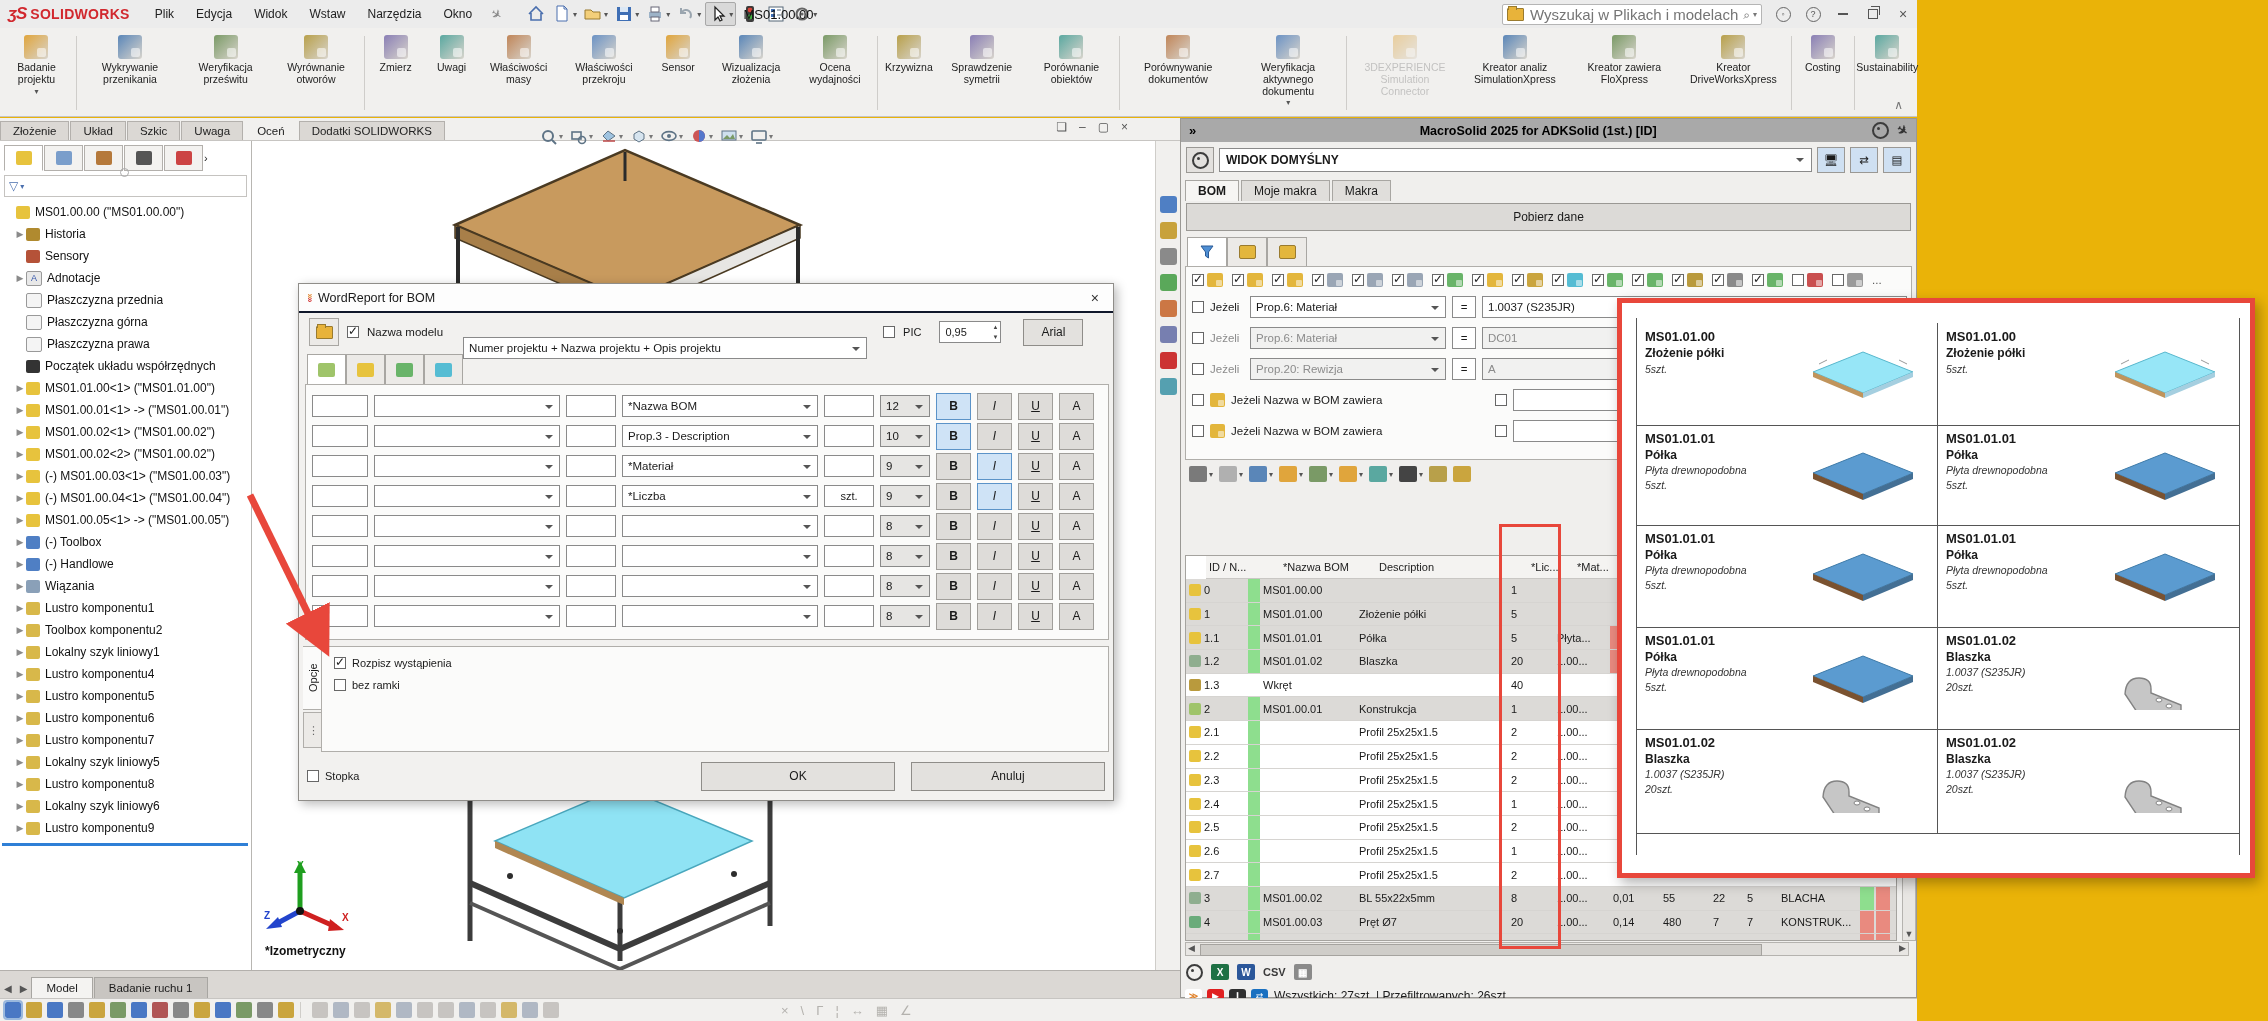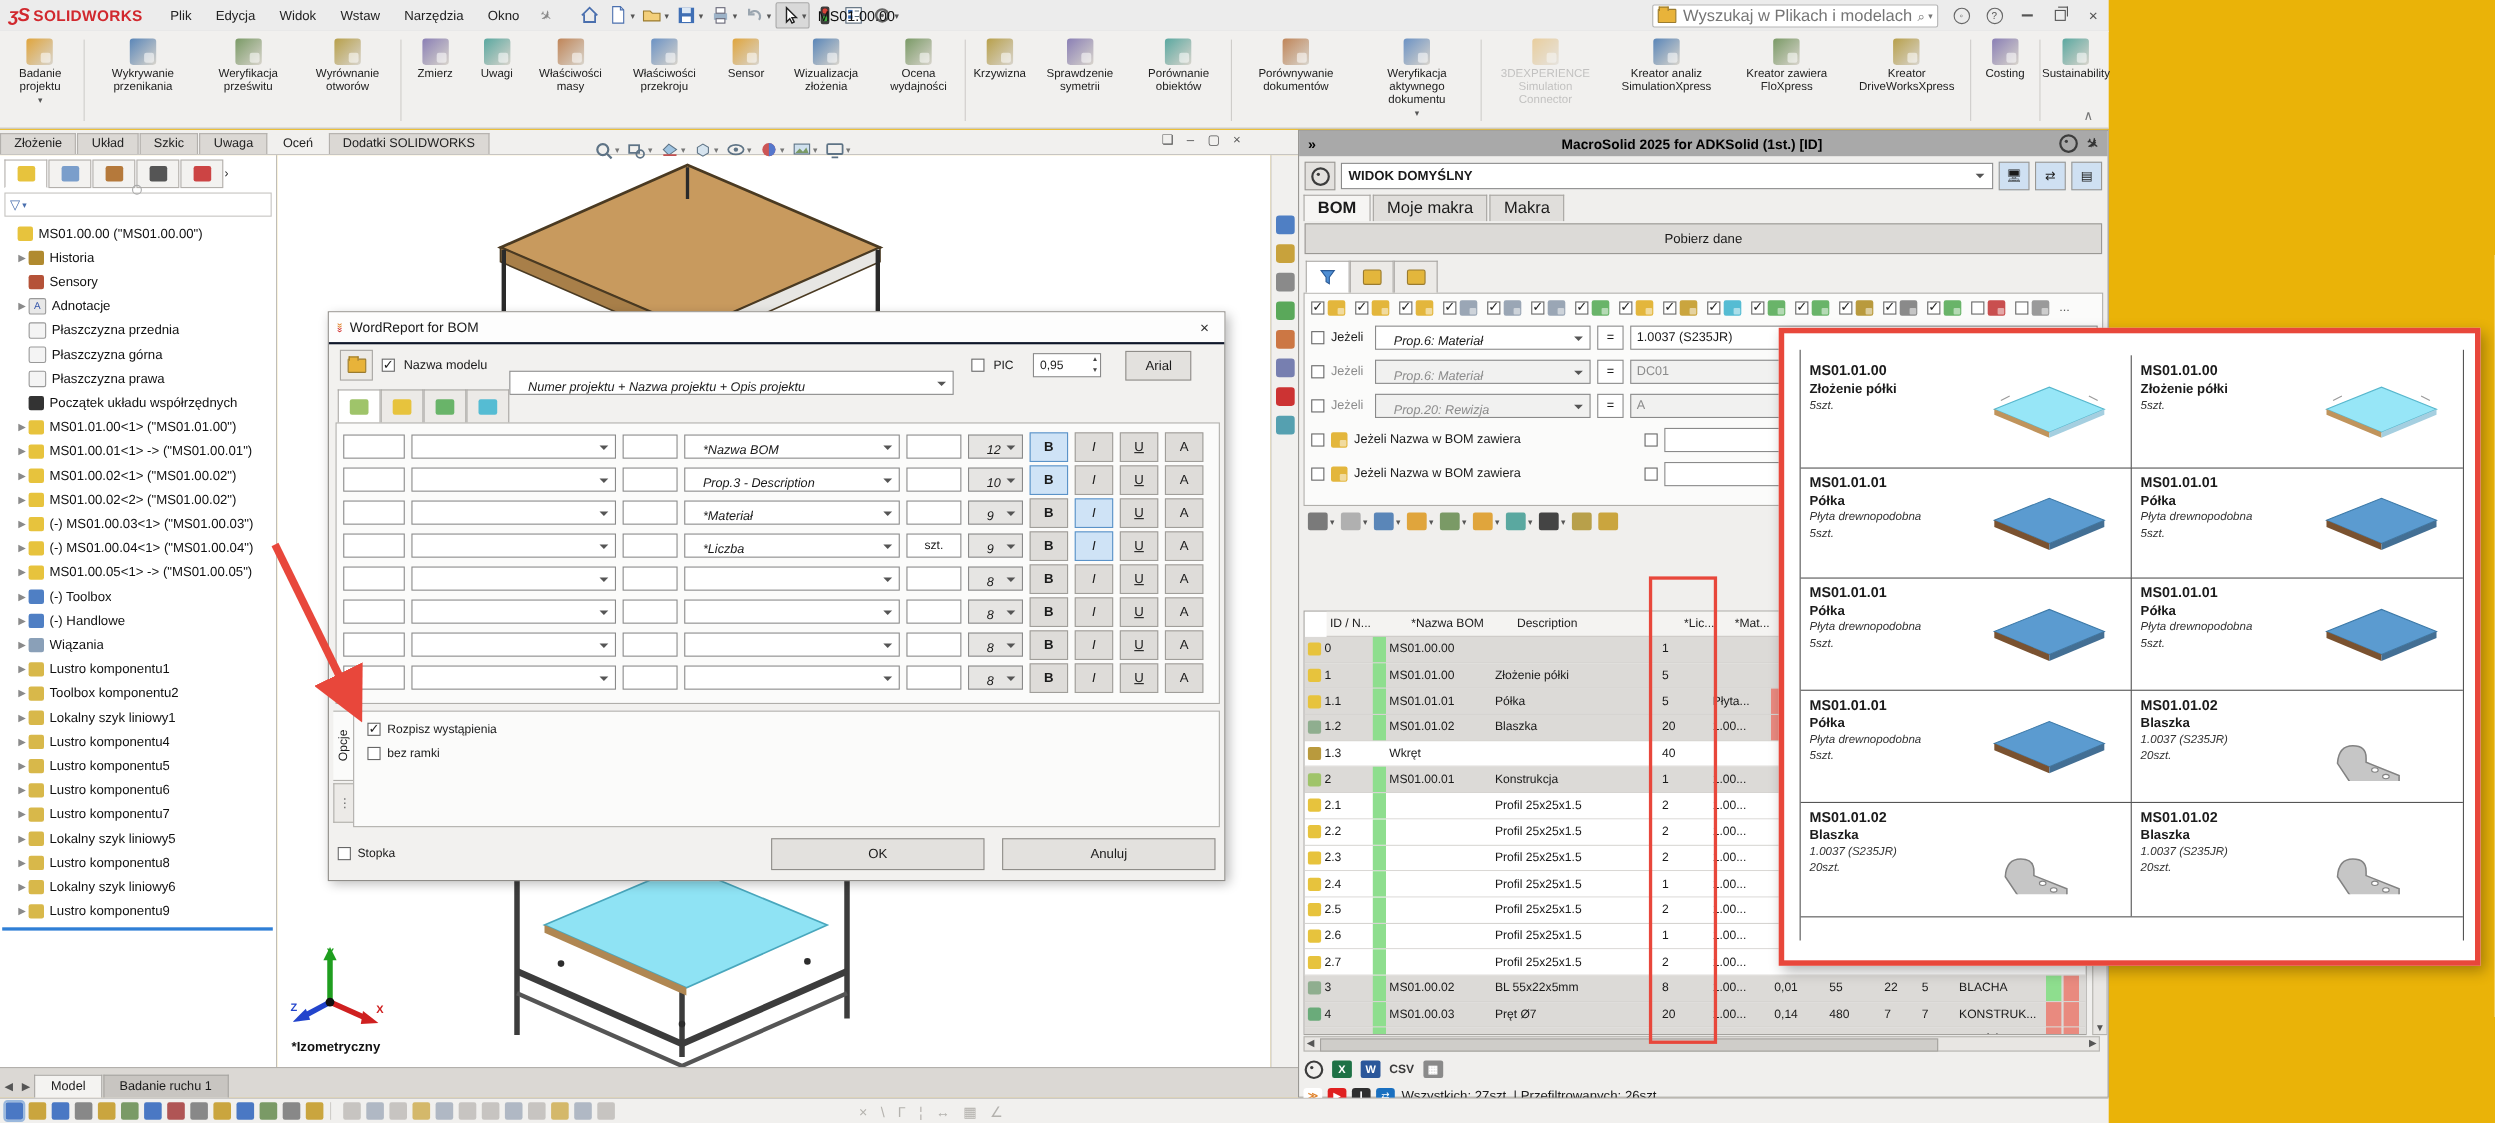--- a/index.html
+++ b/index.html
@@ -71,36 +71,36 @@
   #msheader .chev{padding:0 8px;font-size:13px;font-weight:bold;}
   #msheader .t{flex:1;text-align:center;font-size:12.5px;}
   #msheader .hic{margin-right:8px;display:flex;gap:8px;align-items:center;}
   .gearic{width:13px;height:13px;border:2px solid #3c3c3c;border-radius:50%;position:relative;}
   .gearic::after{content:"";position:absolute;left:3px;top:3px;width:3px;height:3px;background:#3c3c3c;border-radius:50%;}
   #msviewrow{display:flex;align-items:center;gap:5px;padding:5px 5px 2px 5px;}
   .sqbtn{width:26px;height:24px;border:1px solid #9a9894;background:#e3e1de;display:flex;align-items:center;justify-content:center;}
   #msview{flex:1;height:22px;background:#fff;border:1px solid #8a8a8a;display:flex;align-items:center;padding:0 6px;font-weight:bold;font-size:12px;position:relative;}
   #msview::after{content:"";position:absolute;right:7px;top:9px;border:4px solid transparent;border-top-color:#555;}
   #mstabs{display:flex;align-items:flex-end;padding:4px 4px 0 4px;height:22px;}
-  .mstab{padding:3px 12px;background:#e0dedb;border:1px solid #a8a6a2;border-bottom:none;margin-right:2px;font-size:15px;}
+  .mstab{padding:3px 12px;background:#e0dedb;border:1px solid #a8a6a2;border-bottom:none;margin-right:2px;font-size:12px;}
   .mstab.active{background:#f6f5f3;font-weight:bold;}
   #fetchbtn{margin:2px 5px;height:26px;background:#dcdad7;border:1px solid #9a9894;display:flex;align-items:center;justify-content:center;font-size:12px;}
   #ftabs{display:flex;padding:4px 4px 0 6px;}
   .ftab{width:38px;height:28px;border:1px solid #a8a6a2;background:#eceae7;display:flex;align-items:center;justify-content:center;border-bottom:none;}
   .ftab.active{background:#fff;}
   #filterbox{margin:0 4px;background:#fbfbfa;border:1px solid #b0aeaa;padding:6px 4px 8px 6px;}
   #typesrow{display:flex;align-items:center;flex-wrap:nowrap;gap:2px;margin-bottom:8px;}
   .typeitem{display:flex;align-items:center;gap:3px;width:38px;flex:none;}
   .cb{width:12px;height:12px;background:#fff;border:1px solid #676767;display:inline-block;flex:none;position:relative;box-sizing:border-box;}
   .cb.on::before{content:"✓";position:absolute;left:0px;top:-3px;font-size:12px;color:#222;}
   .tico{width:16px;height:14px;border-radius:2px;position:relative;}
   .tico::after{content:"";position:absolute;right:1px;bottom:1px;width:6px;height:6px;background:rgba(255,255,255,.5);border-radius:1px;}
   .condrow{display:flex;align-items:center;gap:6px;margin:9px 0;}
   .condrow .jlab{width:34px;font-size:11.5px;}
-  .combo{height:22px;background:#fff;border:1px solid #8a8a8a;display:flex;align-items:flex-end;padding:0 18px 0 16px;position:relative;font-size:11.5px;box-sizing:border-box;font-style:italic;}
+  .combo{height:22px;background:#fff;border:1px solid #8a8a8a;display:flex;align-items:center;padding:0 18px 0 5px;position:relative;font-size:11.5px;box-sizing:border-box;}
   .combo::after{content:"";position:absolute;right:6px;top:9px;border:4px solid transparent;border-top-color:#555;}
   .combo.dis{background:#f1f1f0;color:#8b8b8b;}
   .opbox{width:24px;height:22px;border:1px solid #8a8a8a;background:#fff;display:flex;align-items:center;justify-content:center;box-sizing:border-box;}
   .field{height:22px;background:#fff;border:1px solid #8a8a8a;box-sizing:border-box;display:flex;align-items:center;padding:0 5px;}
   .field.dis{background:#f1f1f0;color:#8b8b8b;}
   #bomtools{display:flex;align-items:center;gap:6px;padding:6px 6px 4px 8px;}
   .bt{display:flex;align-items:center;gap:2px;}
   .bt .bico{width:18px;height:16px;border-radius:2px;}
   .bt .caret{font-size:8px;color:#555;}
   #bomtable{position:absolute;left:4px;top:436px;width:712px;height:386px;background:#fff;border:1px solid #a5a39f;box-sizing:border-box;overflow:hidden;}

